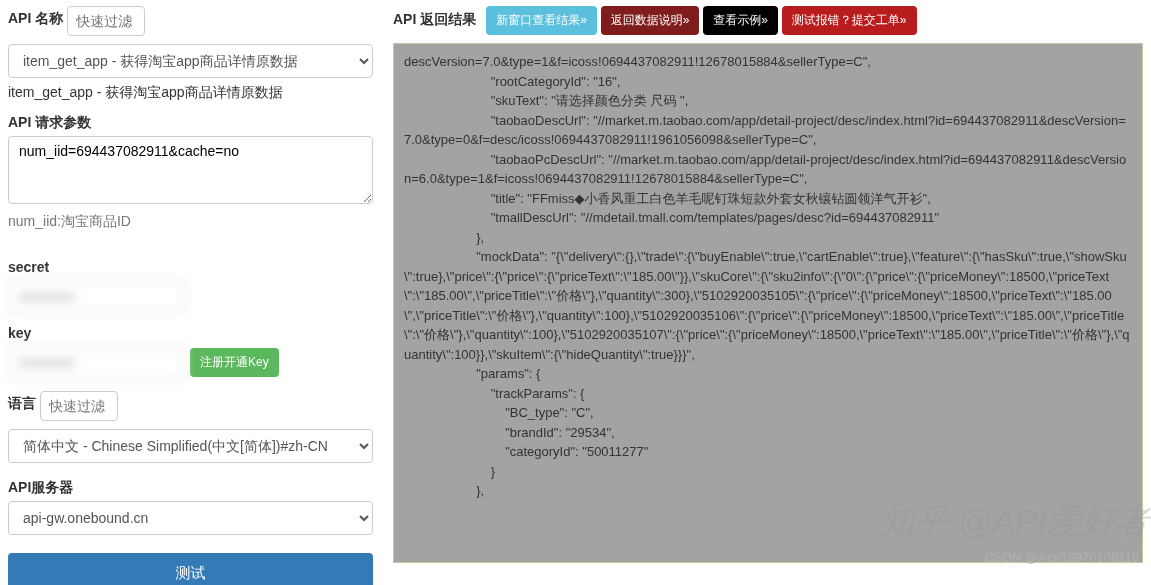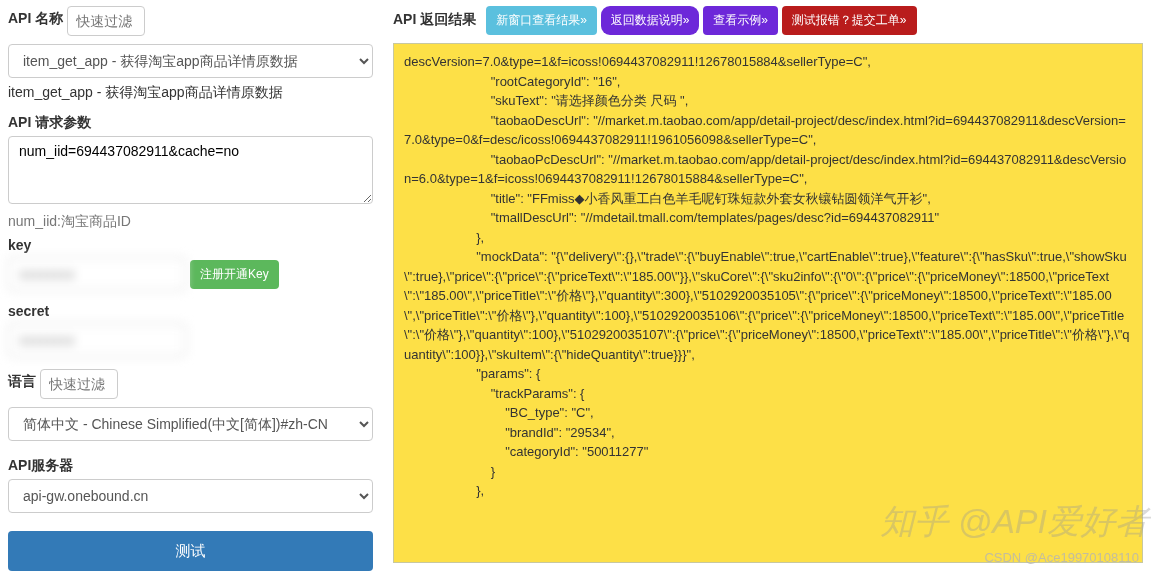--- a/index.html
+++ b/index.html
@@ -13,36 +13,36 @@
     .inline-input { height: 30px; padding: 4px 8px; border: 1px solid #ccc; border-radius: 4px; font-size: 14px; }
     .filter-input { width: 78px; }
     
     .select-full { width: 100%; height: 34px; padding: 6px 10px; border: 1px solid #ccc; border-radius: 4px; background: #fff; font-size: 14px; color: #555; margin-bottom: 6px; }
     .sub-text { color: #333; margin-bottom: 12px; }
     
     .textarea { width: 100%; height: 68px; padding: 6px 10px; border: 1px solid #ccc; border-radius: 4px; font-size: 14px; resize: both; font-family: inherit; margin-bottom: 6px; }
     
     .check-row { margin-bottom: 6px; }
     .check-label { margin-right: 6px; }
-    .hint-text { color: #777; margin-bottom: 6px; }
+    .hint-text { color: #777; margin-bottom: 28px; }
     
     .text-input { width: 178px; height: 34px; padding: 6px 10px; border: 1px solid #ccc; border-radius: 4px; font-size: 14px; }
     .blur-val { filter: blur(5px); color: #999; user-select: none; }
     
     .btn { display: inline-block; padding: 6px 10px; border-radius: 4px; color: #fff; border: none; font-size: 12px; cursor: pointer; white-space: nowrap; vertical-align: middle; }
     .btn-green { background: #5cb85c; }
-    .btn-blue { background: #6d28d9; }
+    .btn-blue { background: #000000; }
     .btn-cyan { background: #5bc0de; }
-    .btn-orange { background: #6d28d9; border-radius: 9px; }
+    .btn-orange { background: #7f1d1d; }
     .btn-red { background: #b91c1c; }
     .btn-test { width: 100%; height: 40px; background: #337ab7; color: #fff; border: none; border-radius: 4px; font-size: 15px; cursor: pointer; margin-top: 12px; }
     
     .result-head { margin-bottom: 8px; }
     .result-head b { margin-right: 6px; }
-    .result-box { border: 1px solid #c8c8a0; background: #fde047; height: 520px; position: relative; overflow: hidden; }
+    .result-box { border: 1px solid #c8c8a0; background: #a3a3a3; height: 520px; position: relative; overflow: hidden; }
     .result-inner { position: absolute; inset: 0; overflow-y: scroll; padding: 8px 10px; }
     .code { font-family: inherit; font-size: 13px; line-height: 1.5; white-space: pre-wrap; word-break: break-all; color: #333; }
     
     .watermark { position: fixed; right: 2px; bottom: 40px; font-size: 34px; color: rgba(150,150,150,0.35); font-style: italic; font-weight: 400; pointer-events: none; }
     .csdn { position: fixed; right: 12px; bottom: 20px; font-size: 13px; color: rgba(180,180,180,0.8); pointer-events: none; }
     
     .field-block { margin-bottom: 12px; }
   </style>
 </head>
 <body>
@@ -59,30 +59,30 @@
       <option>item_get_app - 获得淘宝app商品详情原数据</option>
     </select>
     <div class="sub-text">item_get_app - 获得淘宝app商品详情原数据</div>
     
     <div class="label-bold">API 请求参数</div>
     <textarea class="textarea" style="">num_iid=694437082911&amp;cache=no</textarea>
     
     <div class="hint-text">num_iid:淘宝商品ID</div>
     
     <div class="field-block">
+      <div class="label-bold">secret</div>
+      <input class="text-input blur-val" value="xxxxxxxx" style="">
+    </div>
+    
+    <div class="field-block">
       <div class="label-bold">key</div>
       <div class="row">
         <input class="text-input blur-val" value="xxxxxxxx" style="">
         <button class="btn btn-green">注册开通Key</button>
       </div>
-    </div>
-    
-    <div class="field-block">
-      <div class="label-bold">secret</div>
-      <input class="text-input blur-val" value="xxxxxxxx" style="">
     </div>
     
     <div class="row">
       <span class="label-bold">语言</span>
       <input class="inline-input filter-input" placeholder="快速过滤" style="">
     </div>
     <select class="select-full">
       <option>简体中文 - Chinese Simplified(中文[简体])#zh-CN</option>
     </select>
     

